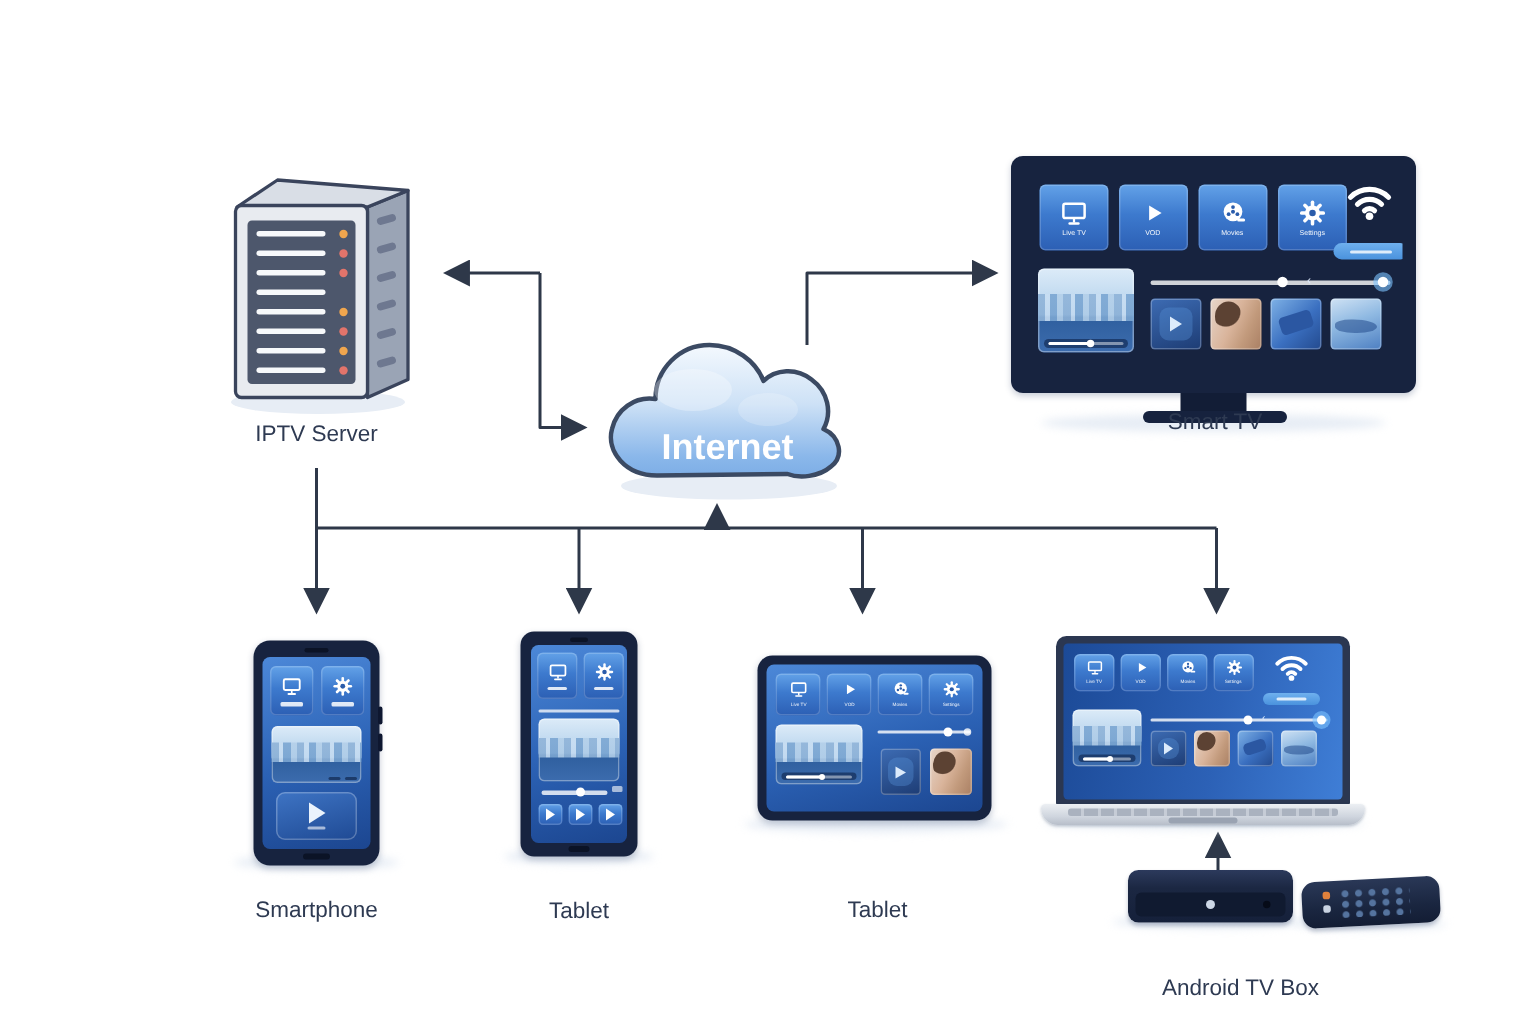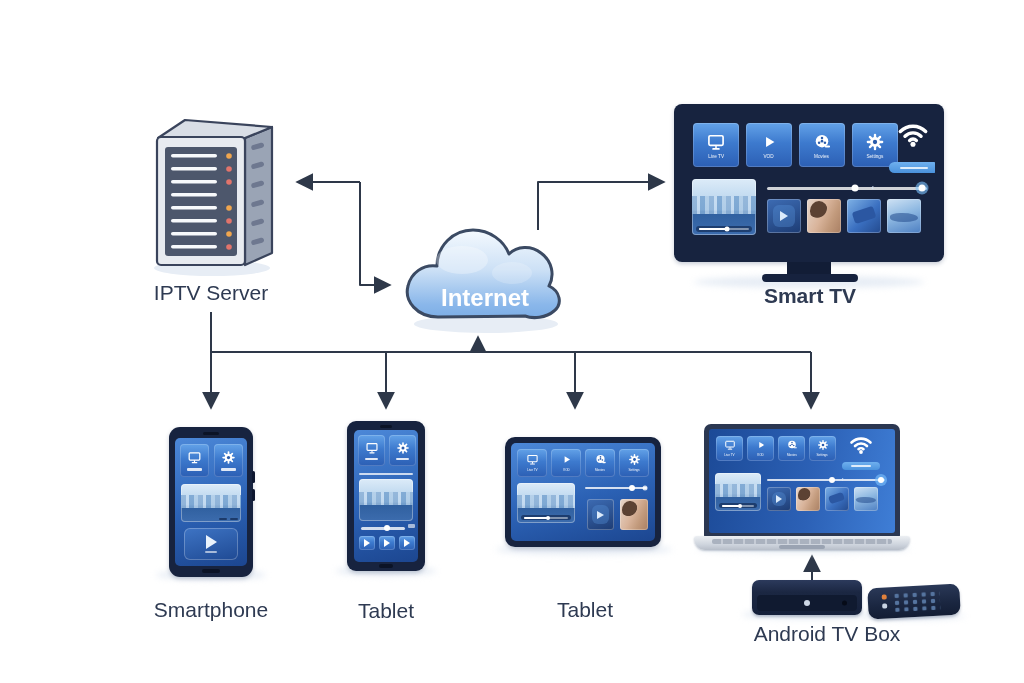--- a/index.html
+++ b/index.html
@@ -4,21 +4,21 @@
 <style>
   html,body{margin:0;padding:0;background:#fff;}
   .canvas{position:relative;width:1024px;height:683px;background:#fff;overflow:hidden;
           font-family:"Liberation Sans",sans-serif;}
   .abs{position:absolute;}
 
   
   .title{position:absolute;top:36px;left:0;width:100%;text-align:center;color:#2c3850;letter-spacing:.5px;}
   .title .t-main{font-size:34px;font-weight:700;}
   .title .t-sub{font-size:29px;font-weight:400;color:#38445e;margin-left:8px;}
-  .node-label{position:absolute;text-align:center;color:#2e3a52;font-size:21px;font-weight:500;z-index:5;}
+  .node-label{position:absolute;text-align:center;color:#2e3a52;font-size:15px;font-weight:500;z-index:5;}
 
   
   .wires{position:absolute;left:0;top:0;z-index:1;pointer-events:none;}
 
   
   .shadow{position:absolute;background:#e7edf5;border-radius:50%;filter:blur(3px);z-index:0;}
 
   
   .device{position:absolute;z-index:2;}
   .tile{background:linear-gradient(180deg,#63a2e8 0%,#3d7ace 45%,#2c5fb4 100%);
@@ -271,21 +271,21 @@
           </div>
           <div class="thumb person" style="width:34px;height:34px;"></div>
           <div class="thumb blue1" style="width:34px;height:34px;"></div>
           <div class="thumb blue2" style="width:34px;height:34px;"></div>
         </div>
       </div>
     </div>
     <div class="tv-neck"></div>
     <div class="tv-base"></div>
   </div>
-  <div class="node-label" style="left:710px;top:284px;width:200px;font-weight:bold;">Smart TV</div>
+  <div class="node-label" style="left:710px;top:273px;width:200px;">Smart TV</div>
 
   <div class="device slab" style="left:169px;top:427px;width:84px;height:150px;padding:11px 6px;">
     <div class="speaker" style="top:5px;"></div>
     <div class="sidebtn" style="top:44px;"></div>
     <div class="sidebtn" style="top:62px;"></div>
     <div class="screen" style="width:72px;height:128px;">
       <div class="abs" style="left:5px;top:6px;display:flex;gap:5px;">
         <div class="tile" style="width:29px;height:33px;gap:3px;">
           <svg width="15" height="15">
               <use href="#i-tv"></use>
@@ -485,15 +485,15 @@
     <div class="face">
       <div class="led"></div>
       <div class="hole"></div>
     </div>
   </div>
   <div class="device remote" style="left:868px;top:586px;">
     <div class="obtn"></div>
     <div class="obtn2"></div>
     <div class="btns"></div>
   </div>
-  <div class="node-label" style="left:727px;top:622px;width:200px;">Android TV Box</div>
+  <div class="node-label" style="left:727px;top:650px;width:200px;">Android TV Box</div>
 
 </div>
 
 </body></html>

